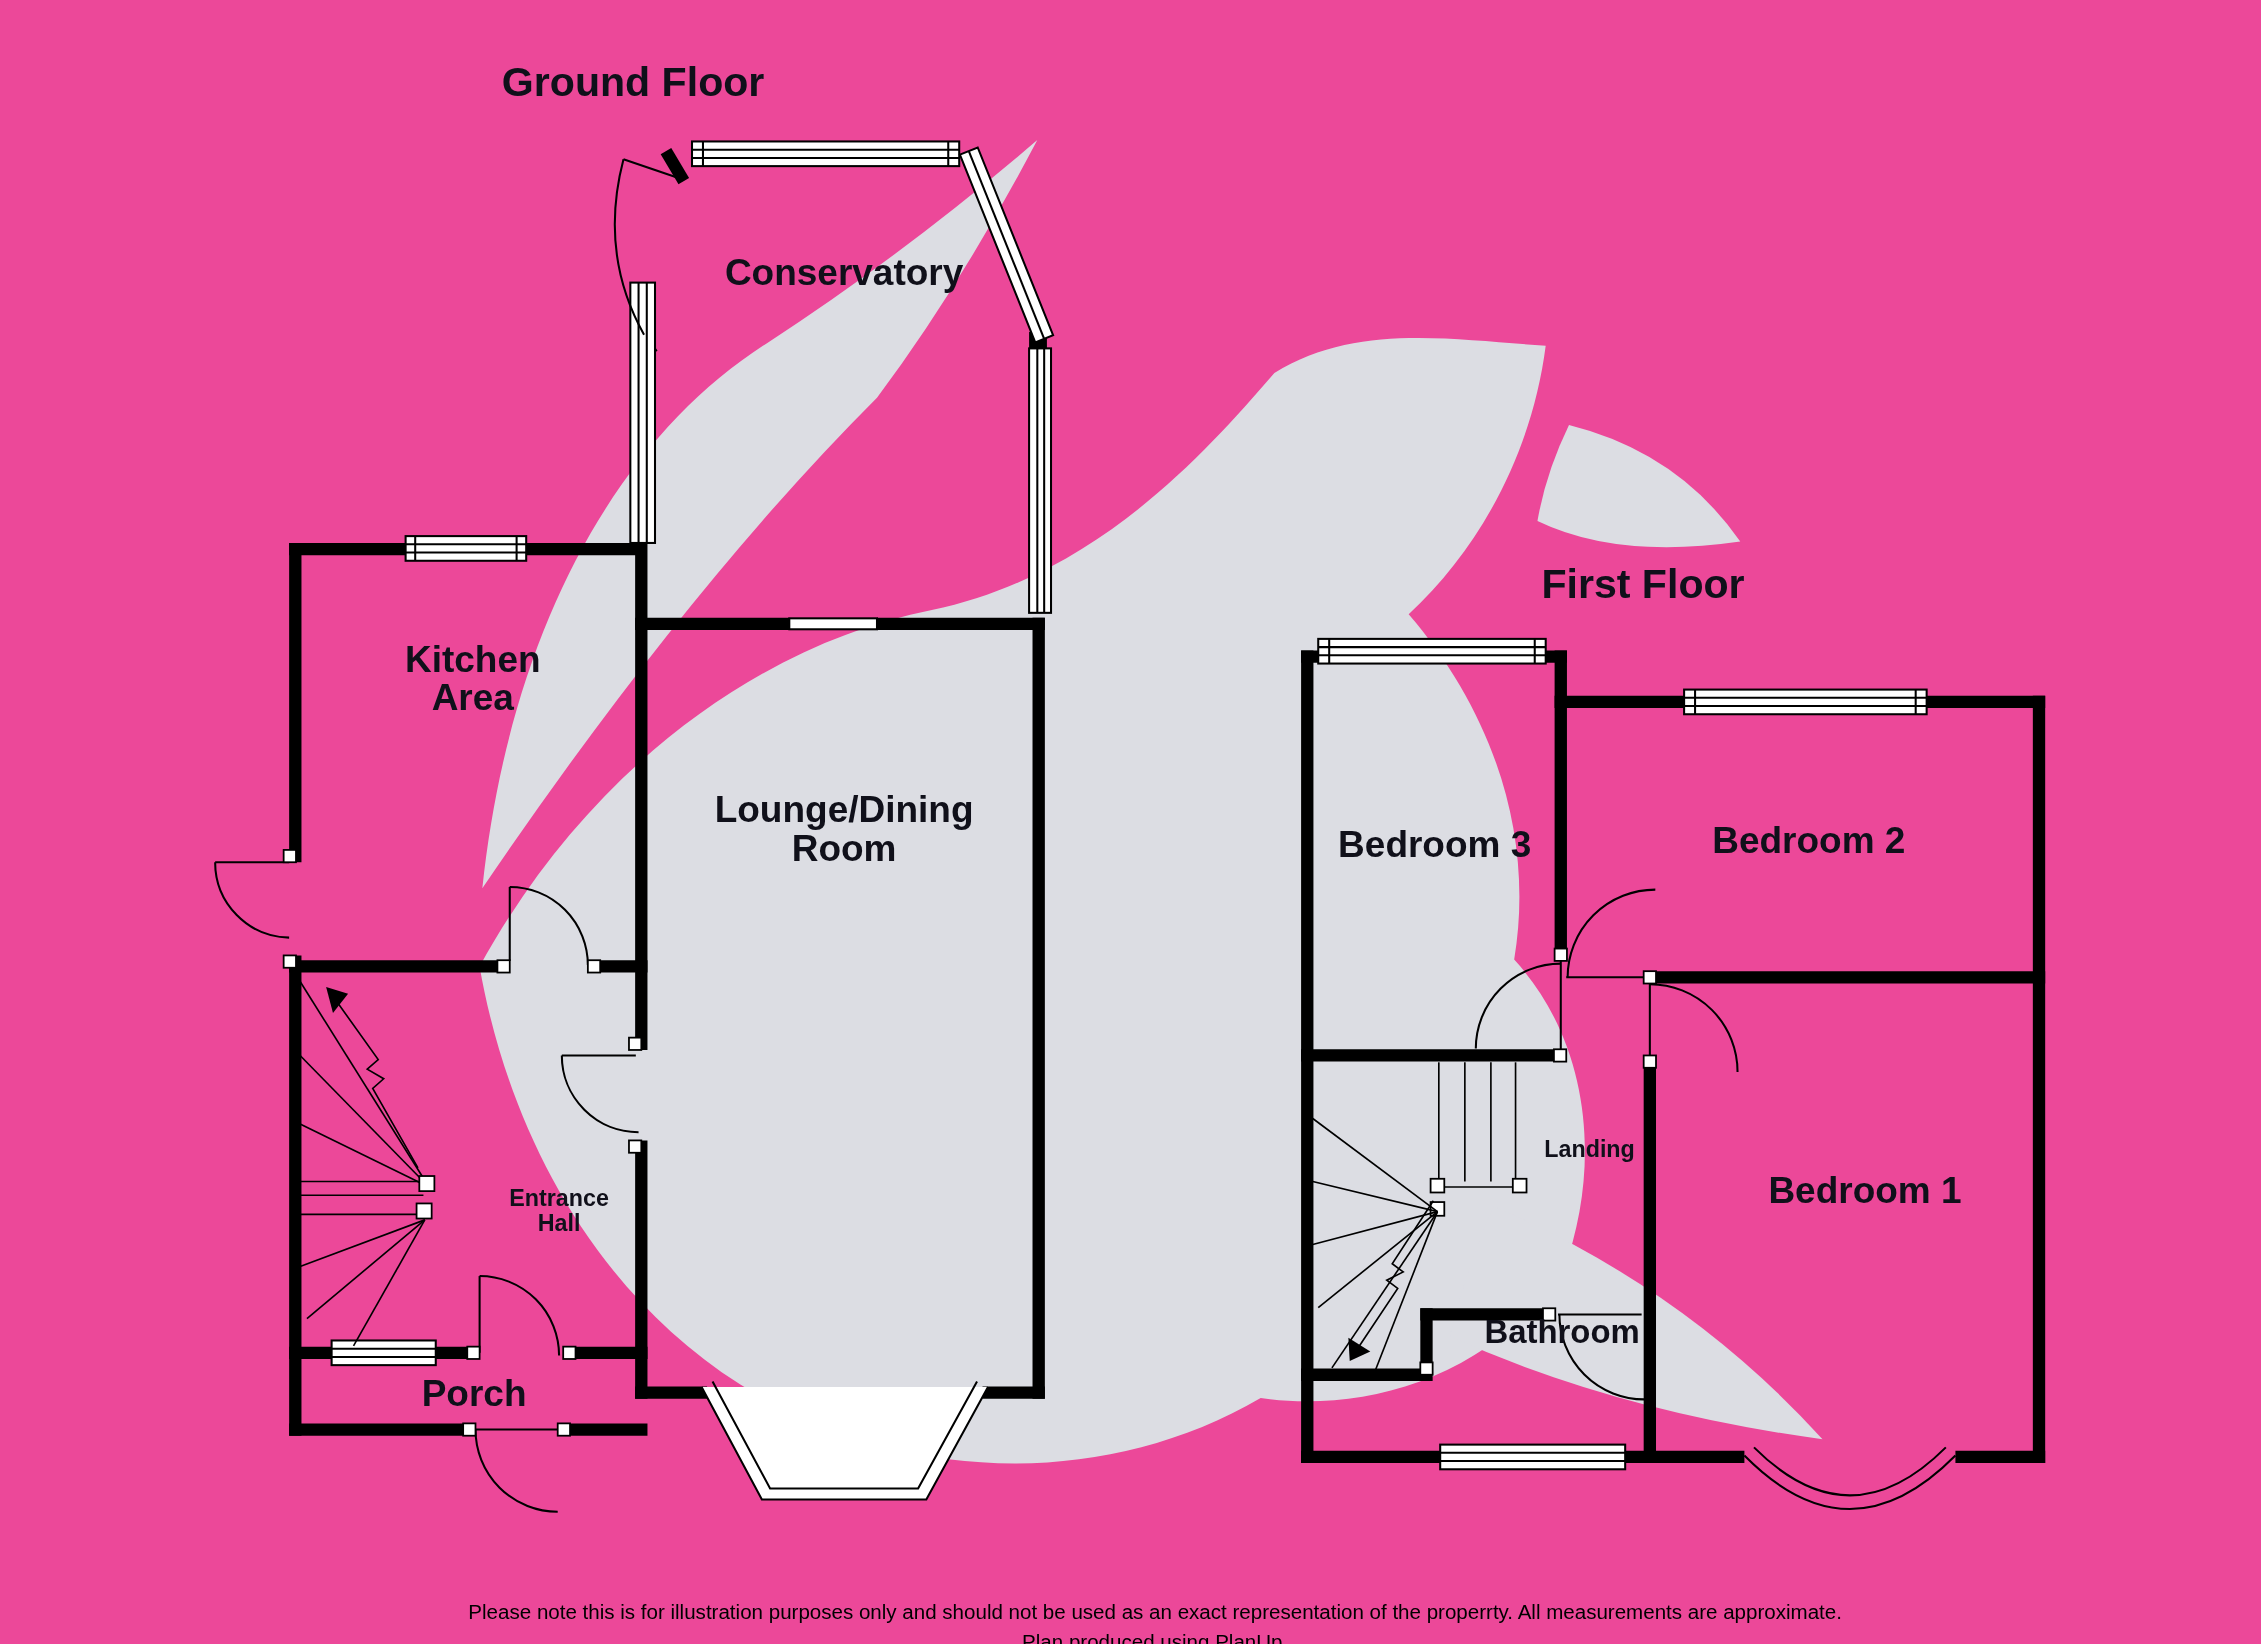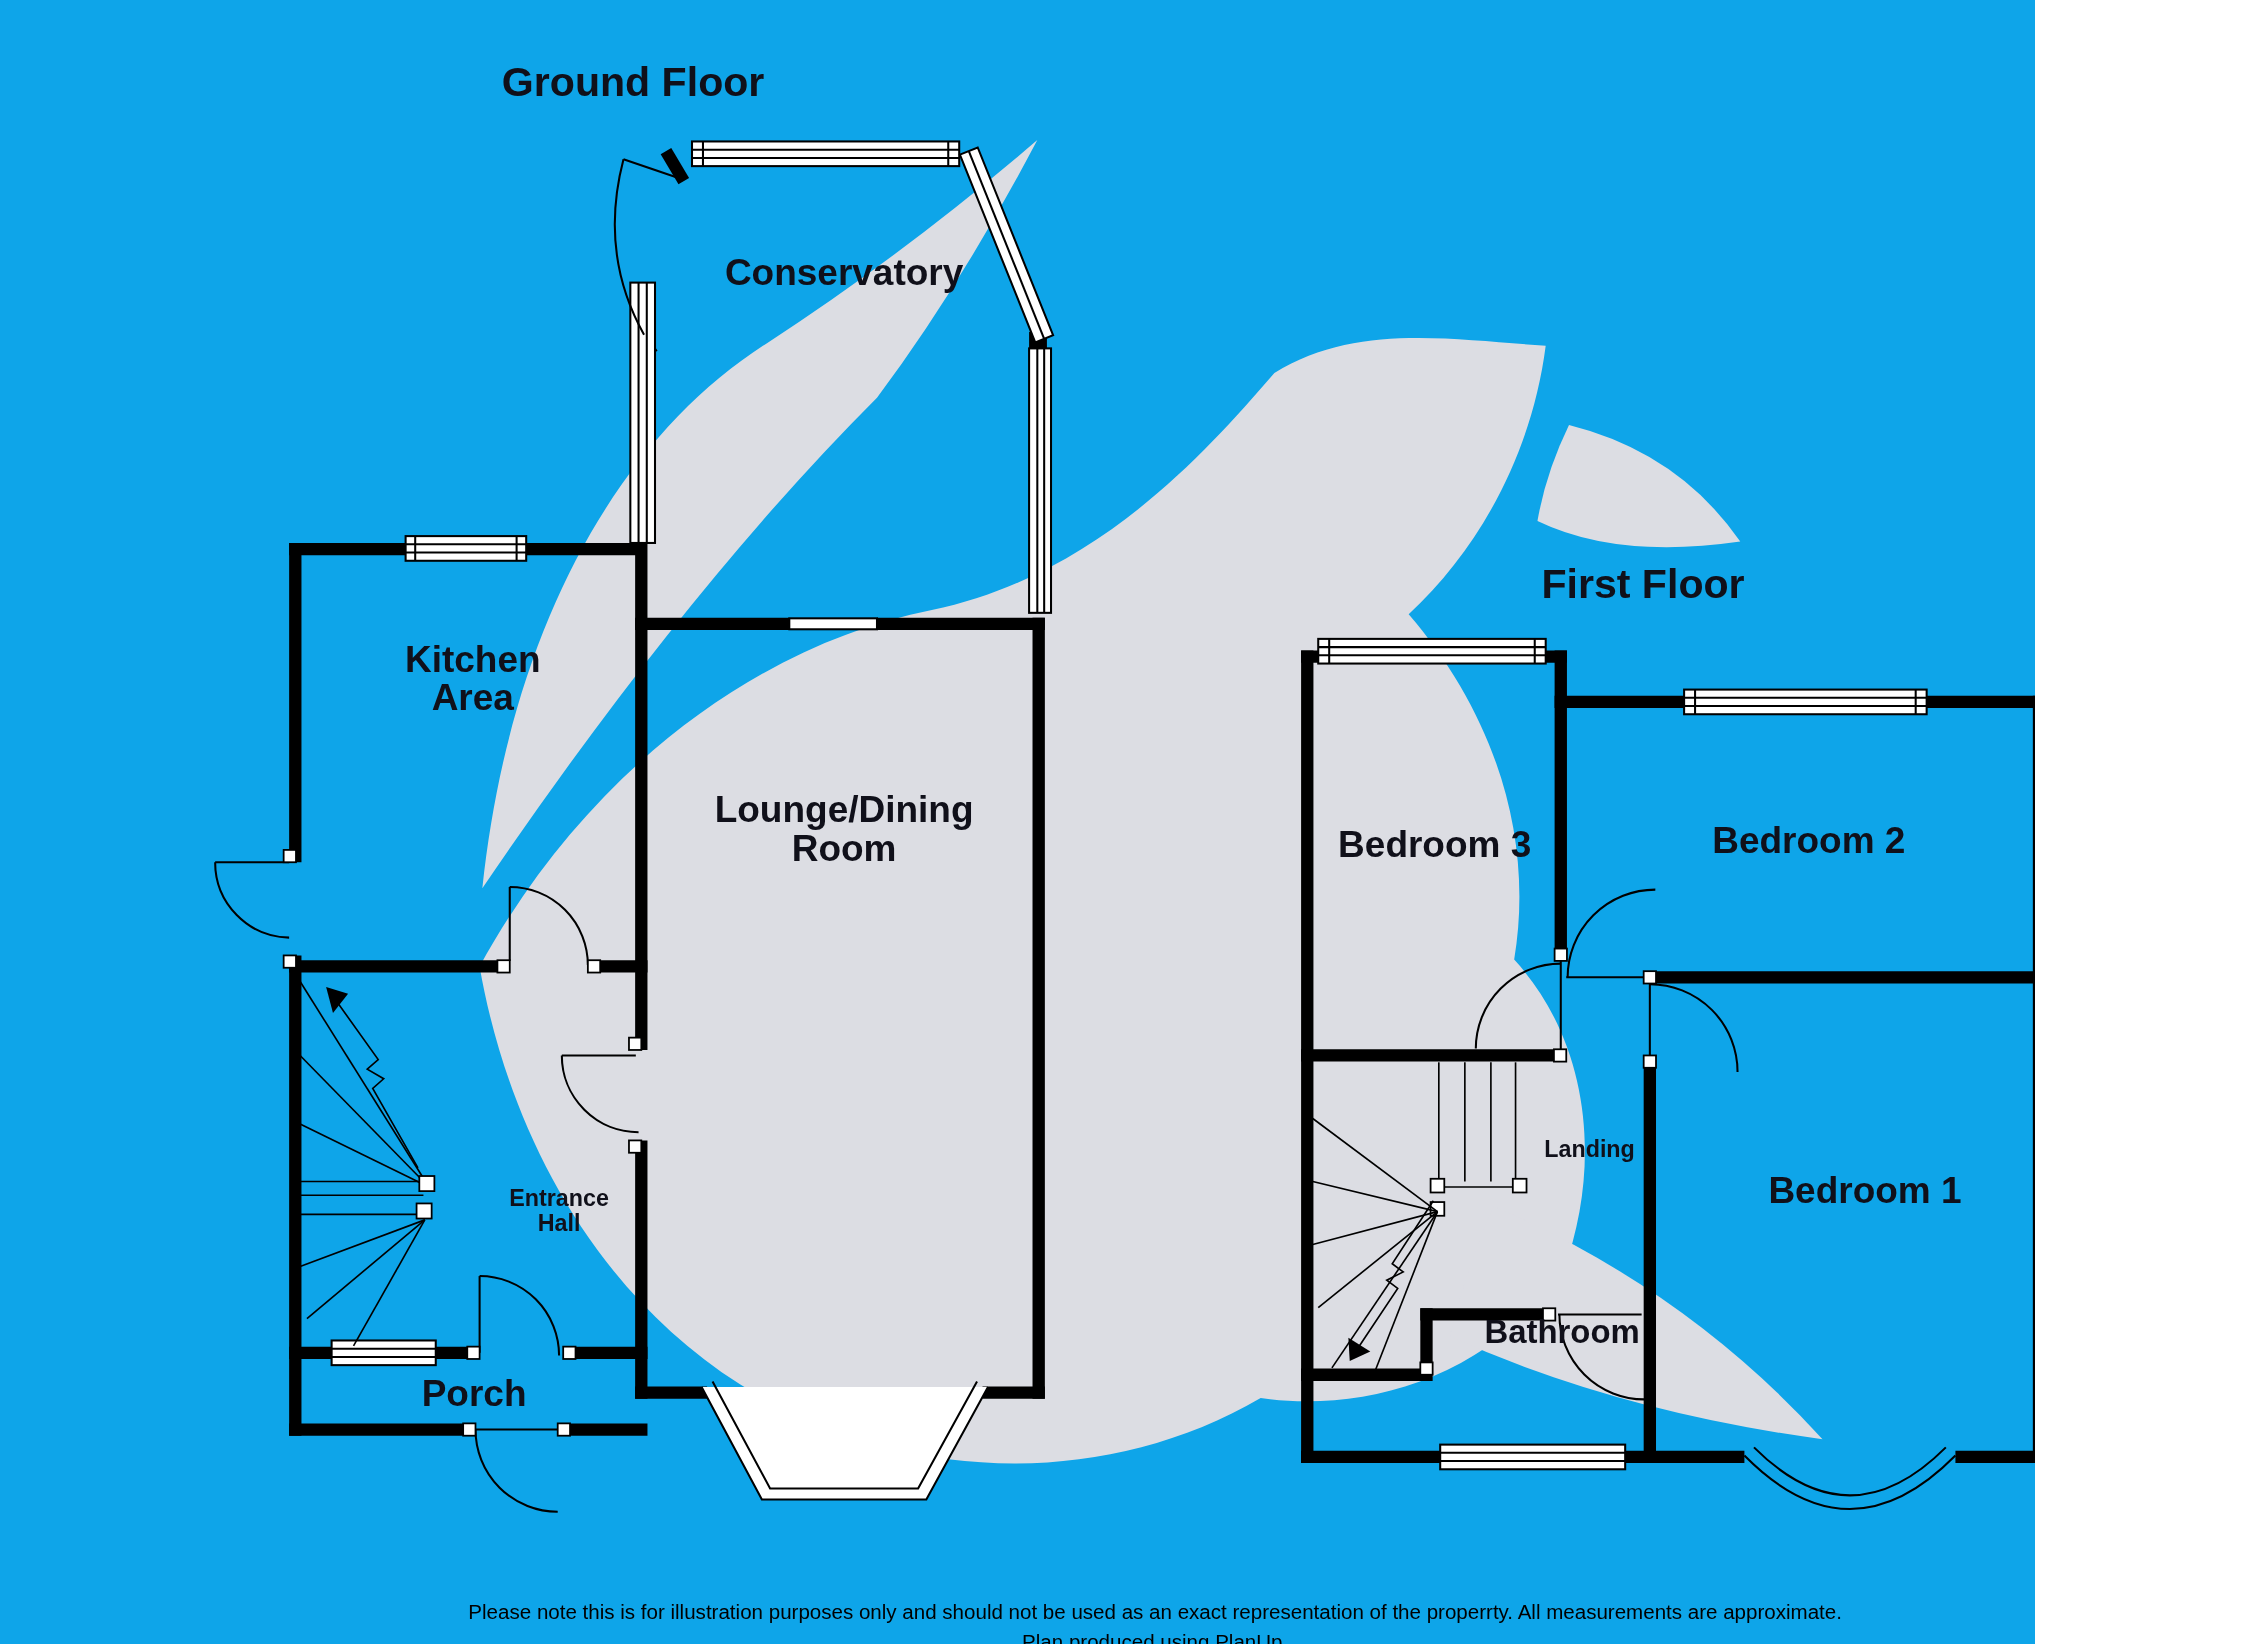--- a/index.html
+++ b/index.html
@@ -1,16 +1,16 @@
 <!DOCTYPE html>
 <html style="font-size:11px"><head>
 <meta charset="utf-8">
 <style>
   html,body{margin:0;padding:0;background:#ffffff;}
-  .page{width:2035px;height:1645px;background:#0ea5e9;overflow:hidden;}
+  .page{width:2261px;height:1645px;background:#ec4899;overflow:hidden;}
   svg{display:block;}
   text{font-family:"Liberation Sans","DejaVu Sans",sans-serif;fill:#10101a;}
   .title{font-size:30px;font-weight:bold;}
   .room-lg{font-size:27px;font-weight:bold;}
   .room-md{font-size:24px;font-weight:bold;}
   .room-sm{font-size:17px;font-weight:bold;}
   .footer-text{font-size:15px;font-weight:normal;fill:#000000;}
   .wall{stroke:#000000;stroke-width:9;fill:none;}
   .thin{stroke:#000000;stroke-width:1.5;fill:none;}
   .stair{stroke:#000000;stroke-width:1.2;fill:none;}

